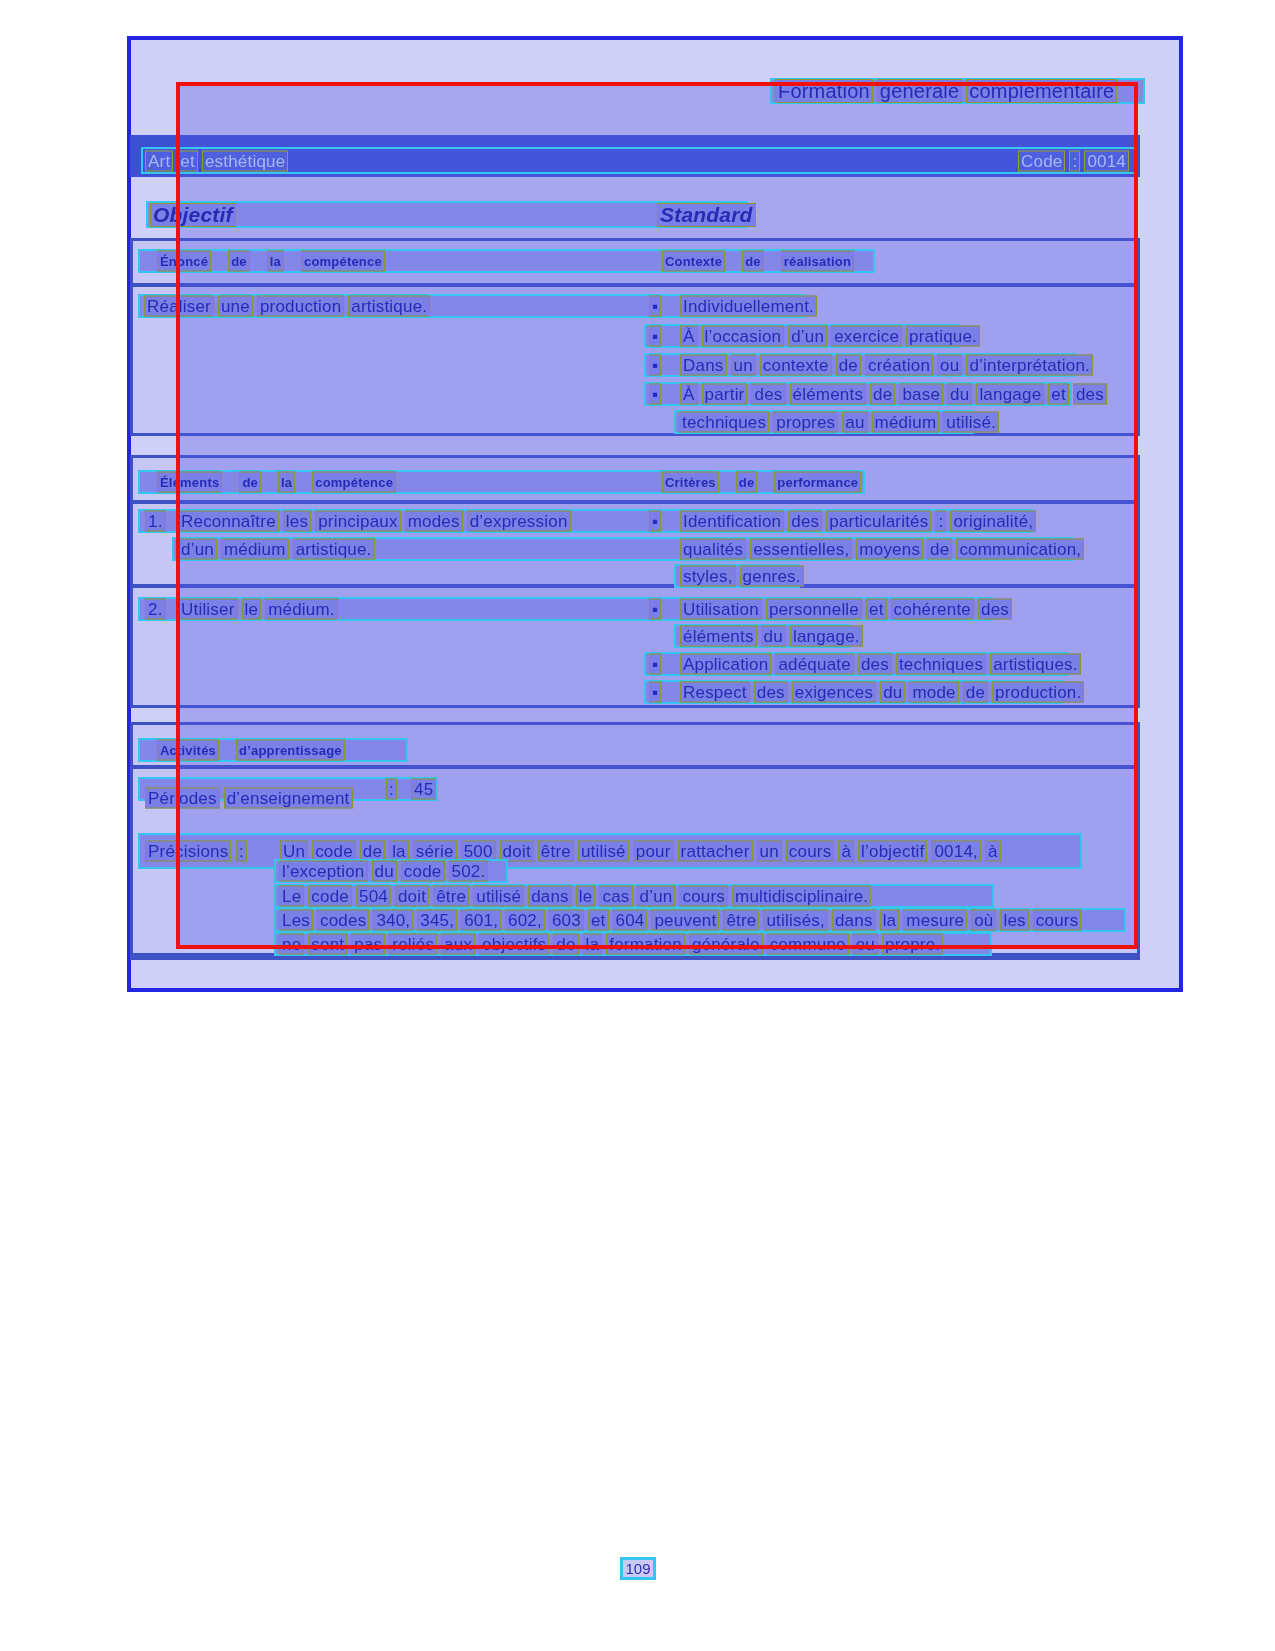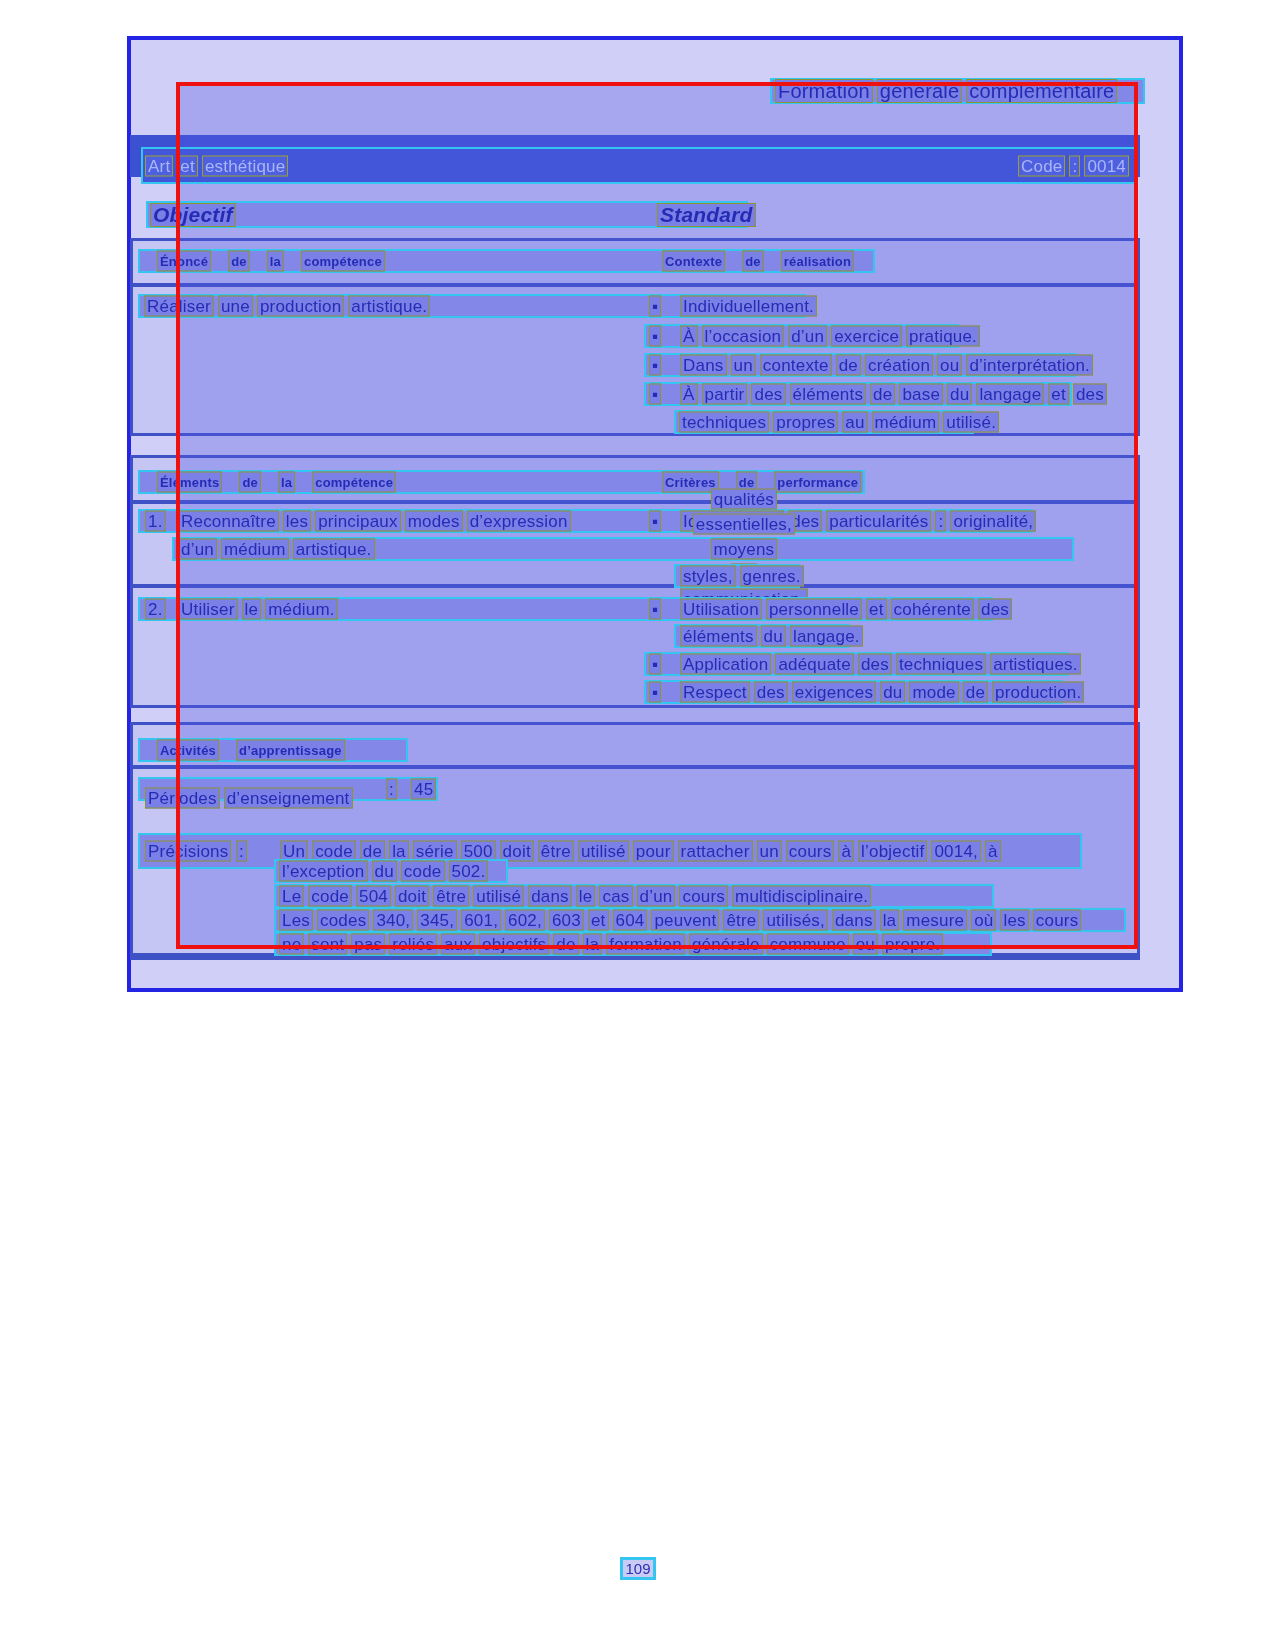--- a/index.html
+++ b/index.html
@@ -49,21 +49,21 @@
   <div class="sep sep4"></div>
   <div class="red-fill"></div>
   <div class="line-layer">
       <div class="line" style="left: 770px; top: 78px; width: 375px; height: 26px;">
         <div class="seg t1" style="left: 3px;">
           <span class="w">Formation</span>
           <span class="w">générale</span>
           <span class="w">complémentaire</span>
         </div>
       </div>
-      <div class="line band-line" style="left: 141px; top: 147px; width: 995px; height: 37px;">
+      <div class="line band-line" style="left: 141px; top: 147px; width: 995px; height: 27px;">
         <div class="seg light" style="left: 2px;">
           <span class="w">Art</span>
           <span class="w">et</span>
           <span class="w">esthétique</span>
         </div>
         <div class="seg light" style="left: 875px;">
           <span class="w">Code</span>
           <span class="w">:</span>
           <span class="w">0014</span>
         </div>
@@ -189,21 +189,21 @@
           <span class="w">:</span>
           <span class="w">originalité,</span>
         </div>
       </div>
       <div class="line" style="left: 172px; top: 537px; width: 902px; height: 24px;">
         <div class="seg" style="left: 4px;">
           <span class="w">d’un</span>
           <span class="w">médium</span>
           <span class="w">artistique.</span>
         </div>
-        <div class="seg" style="left: 506px; flex-direction: column;">
+        <div class="seg" style="left: 506px;">
           <span class="w">qualités</span>
           <span class="w">essentielles,</span>
           <span class="w">moyens</span>
           <span class="w">de</span>
           <span class="w">communication,</span>
         </div>
       </div>
       <div class="line" style="left: 674px; top: 564px; width: 126px; height: 24px;">
         <div class="seg" style="left: 4px;">
           <span class="w">styles,</span>

